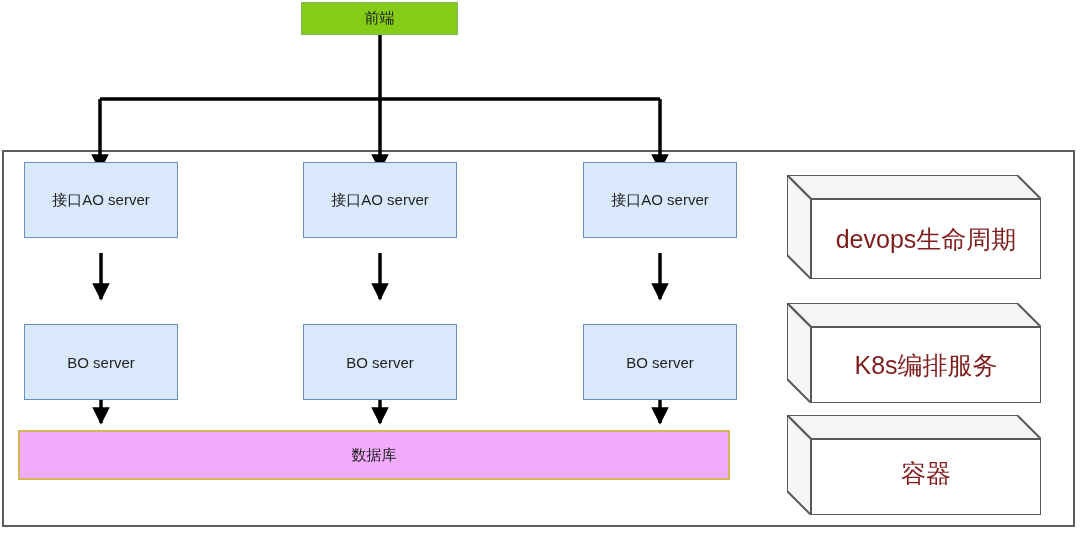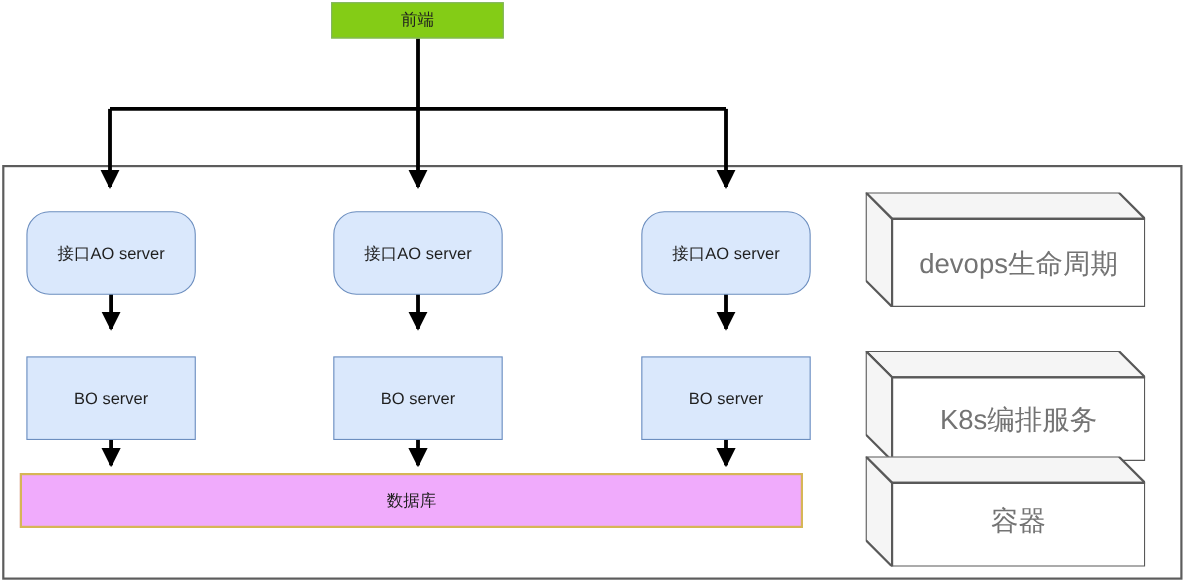--- a/index.html
+++ b/index.html
@@ -41,49 +41,49 @@
   .node.frontend {
     left: 301px; top: 2px; width: 157px; height: 33px;
     background: #84cc16;
     border: 1px solid #82b366;
   }
   .node.ao, .node.bo {
     width: 154px; height: 76px;
     background: #dae8fc;
     border: 1px solid #6c8ebf;
   }
-  .node.ao { top: 192px; border-radius: 21px; }
+  .node.ao { top: 162px; }
   .node.bo { top: 324px; align-items: center; }
   .col-0 { left: 24px; }
   .col-1 { left: 303px; }
   .col-2 { left: 583px; }
   .node.database {
     left: 18px; top: 430px; width: 712px; height: 50px;
     background: #f0abfc;
     border: 2px solid #d6b656;
   }
   .cube {
     position: absolute;
     left: 787px;
     width: 254px;
     z-index: 10;
   }
   .cube svg { display: block; }
   .cube-1 { top: 175px; height: 104px; }
-  .cube-2 { top: 319px; height: 100px; }
+  .cube-2 { top: 303px; height: 100px; }
   .cube-3 { top: 415px; height: 92px; }
   .cube-label {
     position: absolute;
     left: 24px; top: 24px;
     right: 0; bottom: 0;
     display: flex;
     align-items: center;
     justify-content: center;
     font-size: 25px;
-    color: #737373;
+    color: #7f1d1d;
     white-space: nowrap;
   }
 </style>
 </head>
 <body>
 
 <div class="stage">
 
   <div class="outer-container"></div>
 

